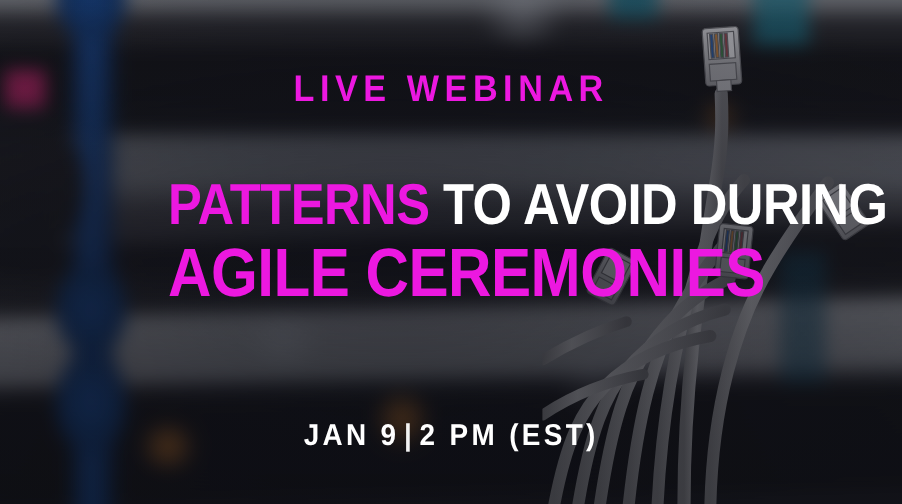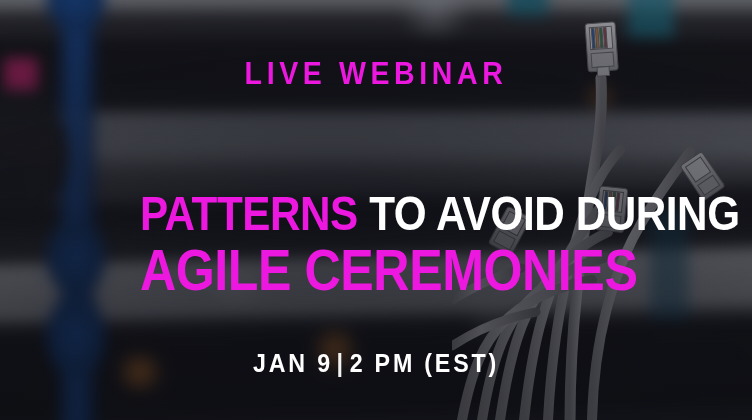--- a/index.html
+++ b/index.html
@@ -203,21 +203,20 @@
     letter-spacing: 5px;
     color: #ec18e0;
     transform: scaleX(.92);
   }
 
   .headline {
     position: absolute;
     left: 140px;
     top: 148px;
     width: 600px;
-    margin-top: 42px;
   }
   .hl-line {
     font-family: "Liberation Sans Narrow", "Liberation Sans", sans-serif;
     font-weight: 700;
     line-height: .98;
     letter-spacing: -.5px;
     white-space: nowrap;
     transform-origin: left center;
   }
   .hl-line.l1 {

